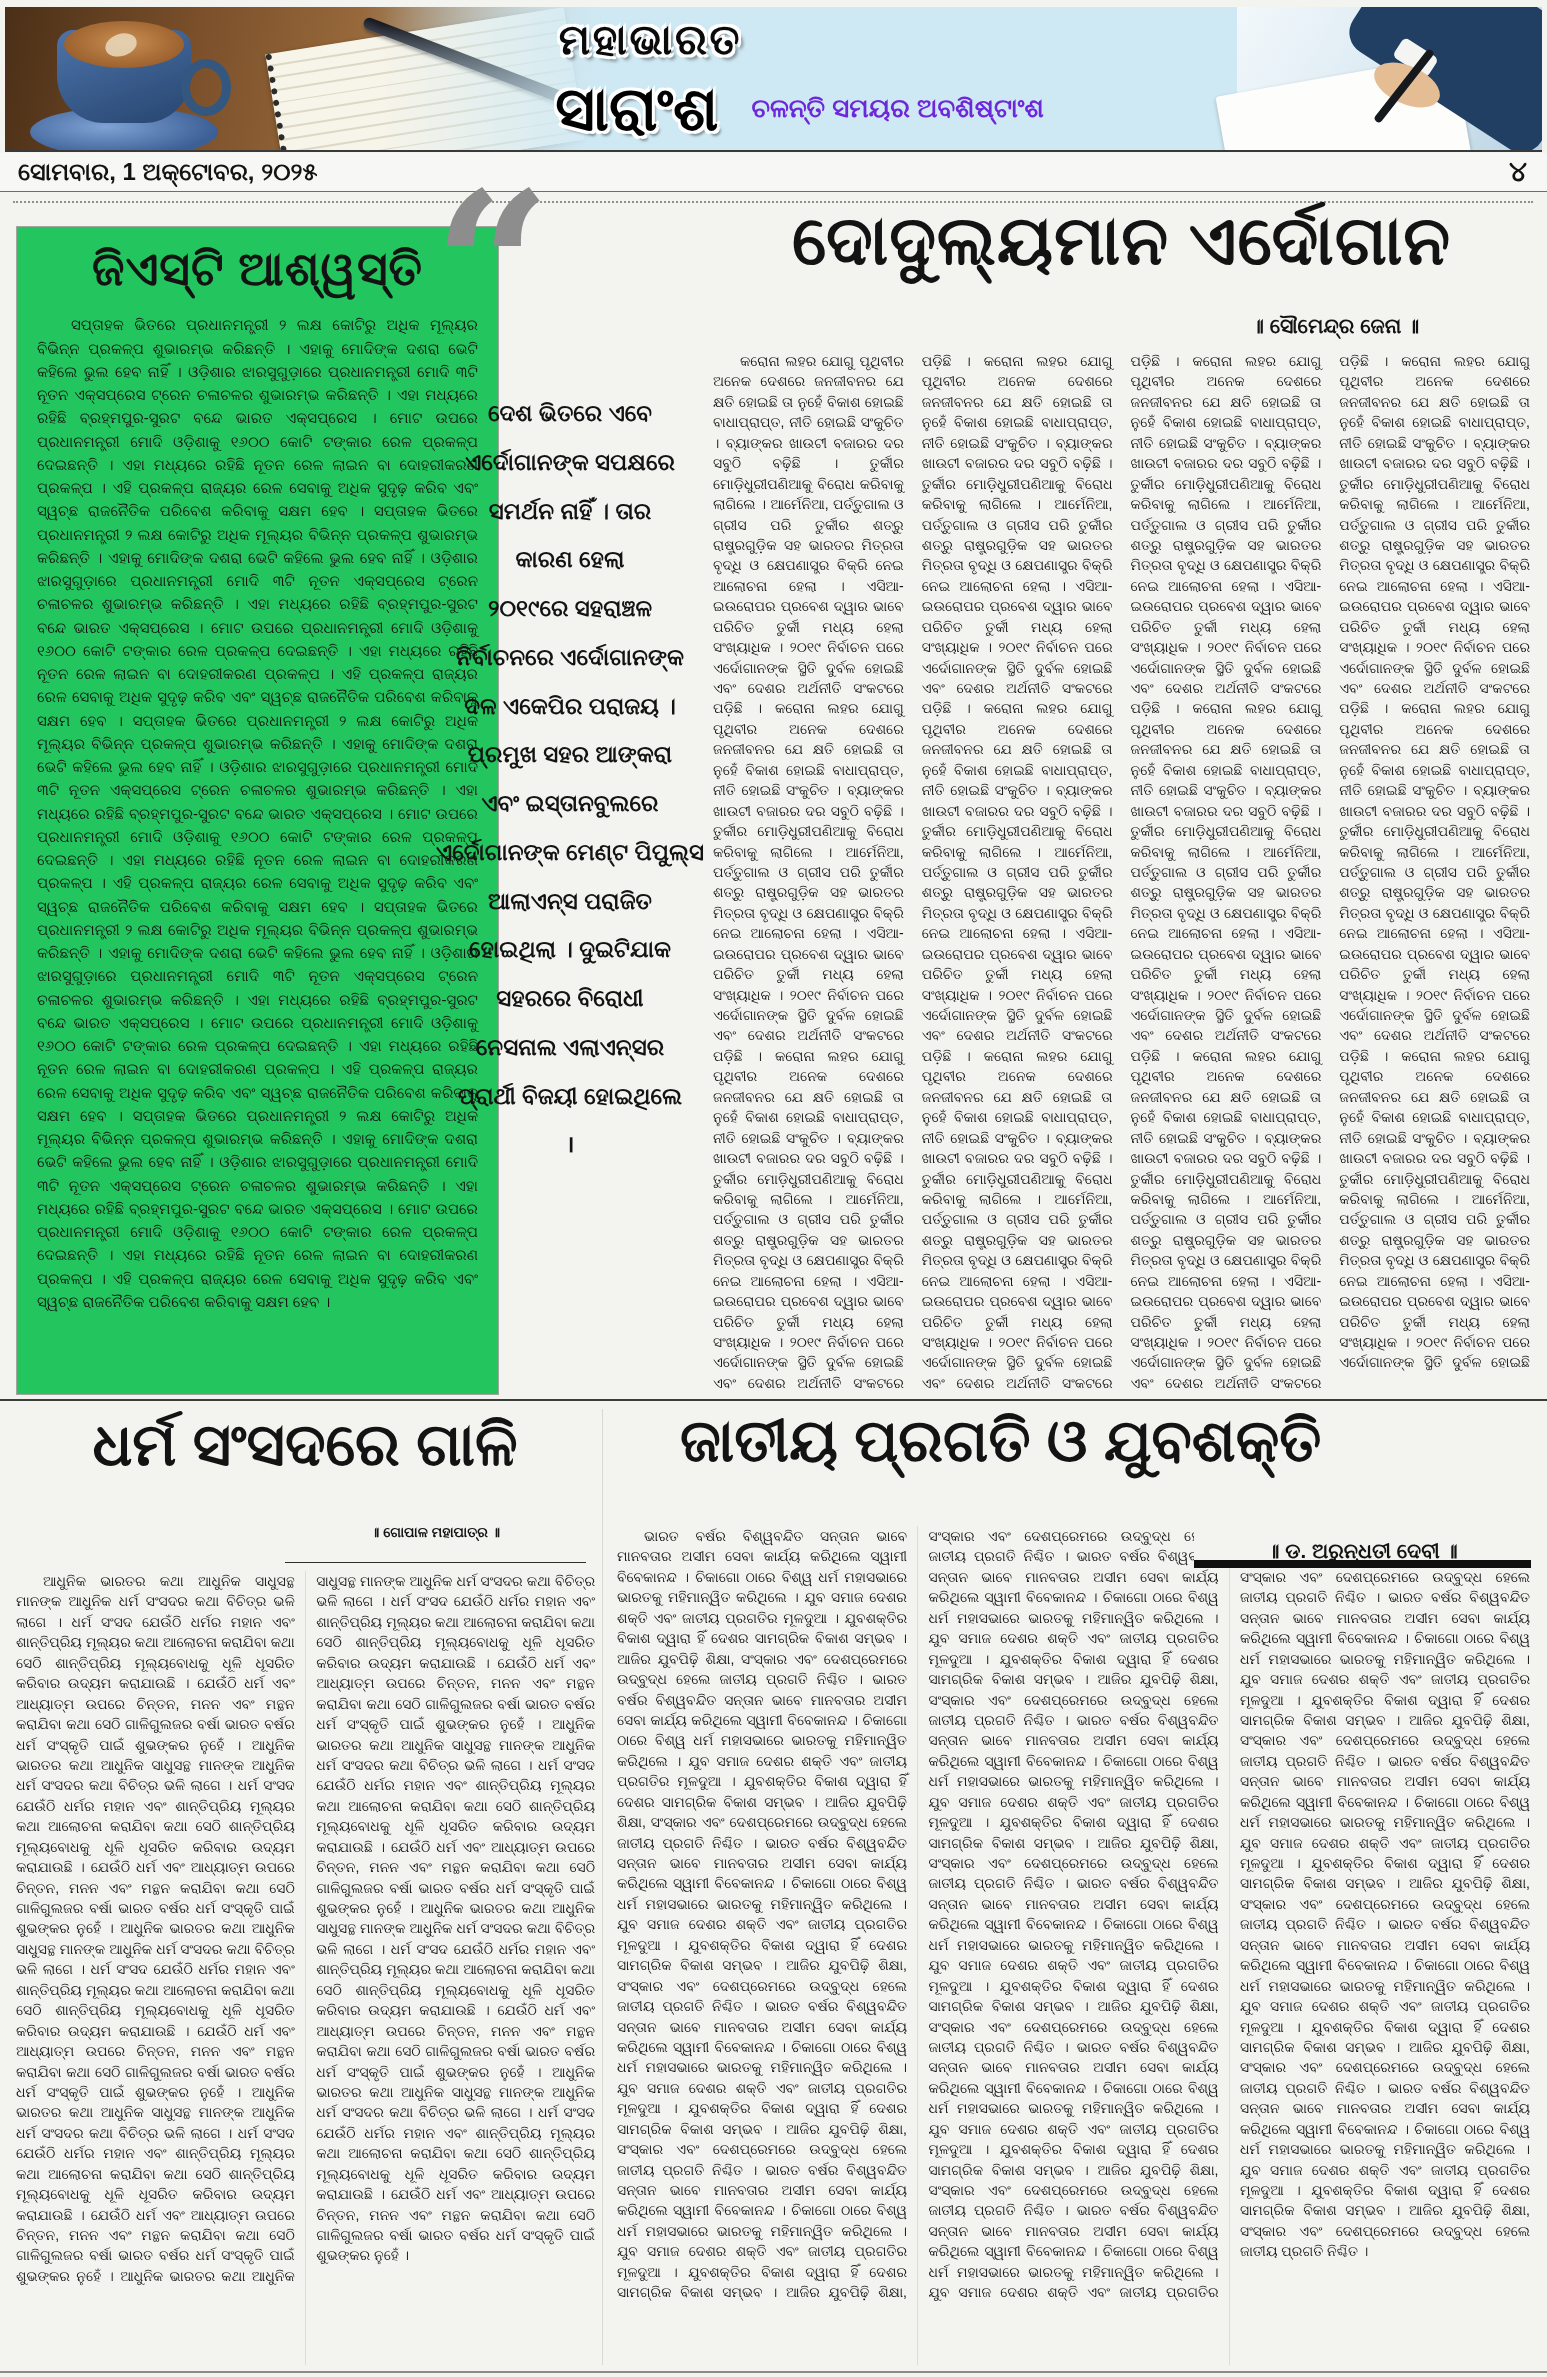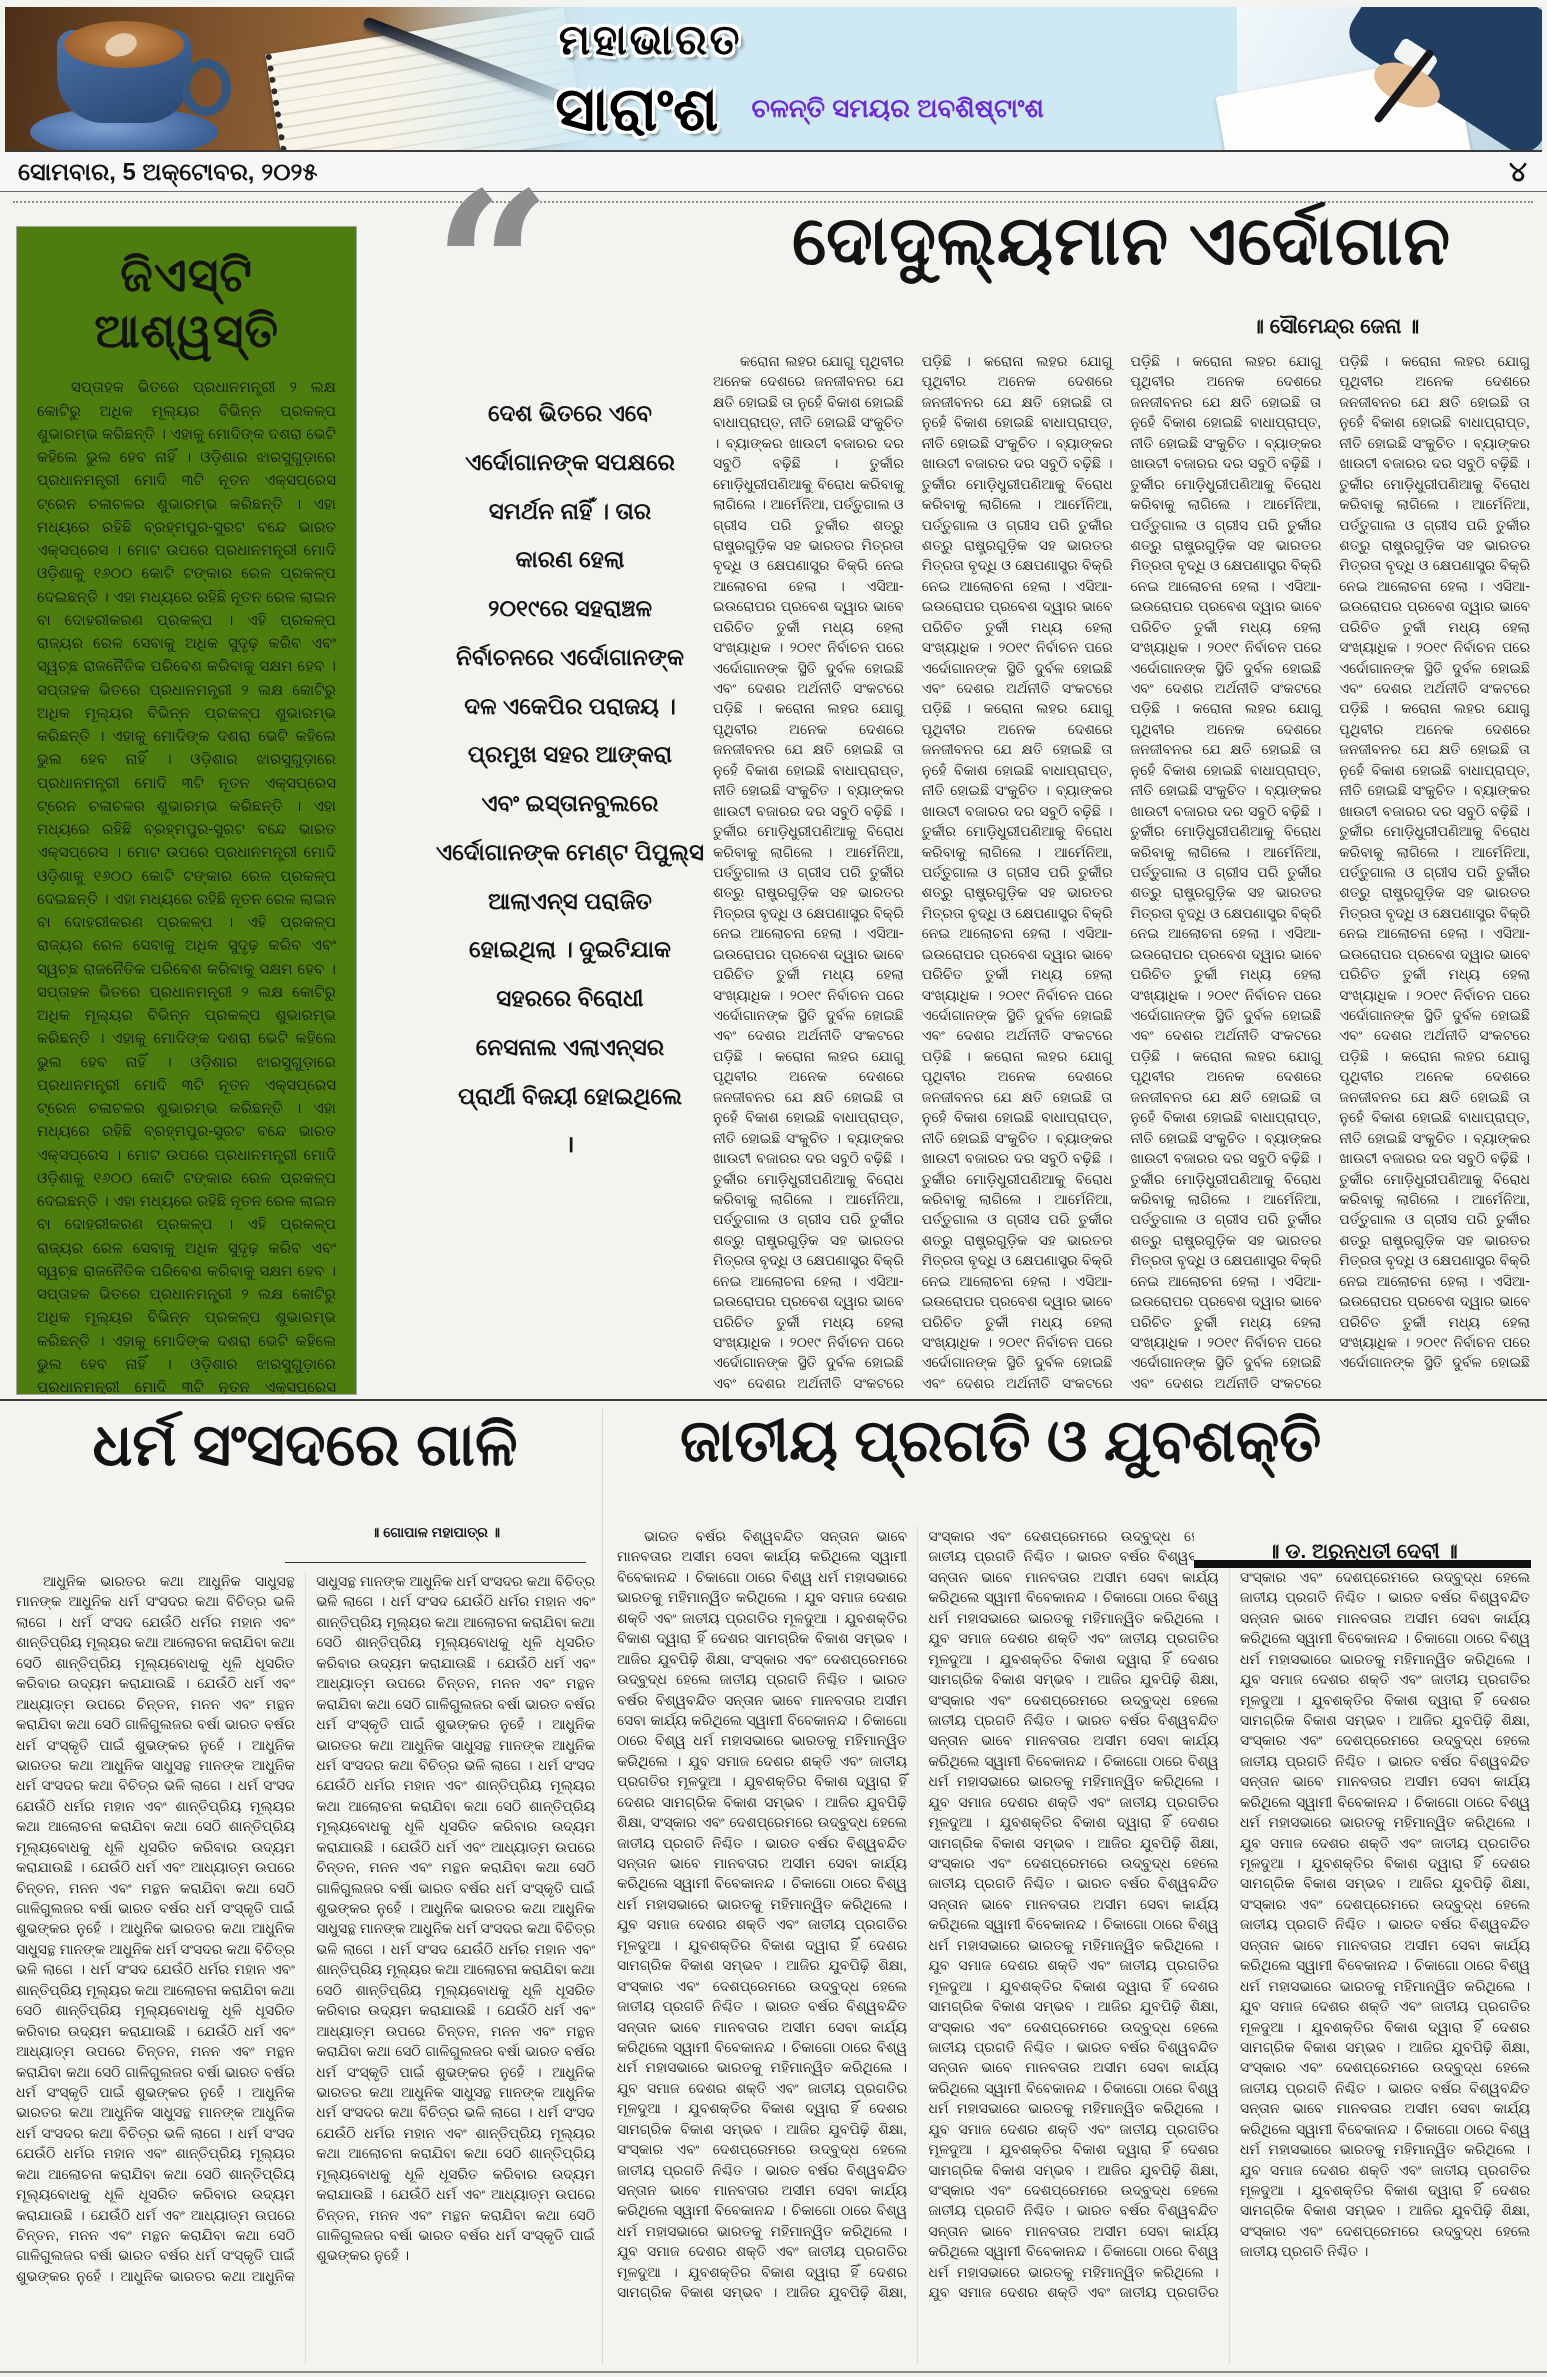--- a/index.html
+++ b/index.html
@@ -50,22 +50,22 @@
     border-radius:50%;transform:rotate(24deg);}
   .penR{position:absolute;right:134px;top:34px;width:8px;height:90px;background:#15181d;
     border-radius:4.5px;transform:rotate(38deg);}
   
   .dateline{position:absolute;left:0;top:153px;width:1547px;height:38px;background:#f7f7f5;
     border-bottom:1.8px solid #6d6d6a;}
   .date-text{position:absolute;left:18px;top:5.4px;font-size:24px;font-weight:bold;}
   .page-num{position:absolute;right:20px;top:2.7px;font-size:28px;font-weight:bold;}
   .dotted-rule{position:absolute;left:13.4px;top:201px;width:1520px;border-top:2.7px dotted #8f8f8c;}
   
-  .gst-box{position:absolute;left:16px;top:226px;width:341px;height:1169px;
-    background:#4d7c0f;border:0.9px solid #a5a5a0;box-sizing:border-box;padding:15px 20px;overflow:hidden;}
+  .gst-box{position:absolute;left:16px;top:226px;width:483px;height:1169px;
+    background:#22c55e;border:0.9px solid #a5a5a0;box-sizing:border-box;padding:9px 20px;overflow:hidden;}
   .gst-headline{font-size:47px;font-weight:bold;text-align:center;letter-spacing:0.9px;
     margin:5.4px 0 16px 0;}
   .gst-body{font-size:15px;line-height:1.55;text-align:justify;text-indent:34px;word-break:break-word;}
   
   .quote-col{position:absolute;left:433px;top:176px;width:274px;height:1219px;overflow:hidden;}
   .quote-mark{font-size:206px;line-height:.9;color:#8d8d8d;font-weight:bold;height:170px;
     font-family:"DejaVu Serif", serif;}
   .pull-quote{margin-top:43px;font-size:23px;font-weight:600;line-height:2.12;text-align:center;
     white-space:pre-line;}
   
@@ -119,21 +119,21 @@
     <div class="photoR">
       <div class="paper"></div>
       <div class="sleeve"></div>
       <div class="cuff"></div>
       <div class="hand"></div>
       <div class="penR"></div>
     </div>
   </div>
 
   <div class="dateline">
-    <div class="date-text">ସୋମବାର, 5 ଅକ୍ଟୋବର, ୨୦୨୫</div>
+    <div class="date-text">ସୋମବାର, 1 ଅକ୍ଟୋବର, ୨୦୨୫</div>
     <div class="page-num">୪</div>
   </div>
   <div class="dotted-rule"></div>
 
   <div class="gst-box">
     <div class="gst-headline">ଜିଏସ୍‌ଟି ଆଶ୍ୱସ୍ତି</div>
     <div class="gst-body">ସପ୍ତାହକ ଭିତରେ ପ୍ରଧାନମନ୍ତ୍ରୀ ୨ ଲକ୍ଷ କୋଟିରୁ ଅଧିକ ମୂଲ୍ୟର ବିଭିନ୍ନ ପ୍ରକଳ୍ପ ଶୁଭାରମ୍ଭ କରିଛନ୍ତି । ଏହାକୁ ମୋଦିଙ୍କ ଦଶରା ଭେଟି କହିଲେ ଭୁଲ ହେବ ନାହିଁ । ଓଡ଼ିଶାର ଝାରସୁଗୁଡ଼ାରେ ପ୍ରଧାନମନ୍ତ୍ରୀ ମୋଦି ୩ଟି ନୂତନ ଏକ୍ସପ୍ରେସ ଟ୍ରେନ ଚଳାଚଳର ଶୁଭାରମ୍ଭ କରିଛନ୍ତି । ଏହା ମଧ୍ୟରେ ରହିଛି ବ୍ରହ୍ମପୁର-ସୁରଟ ବନ୍ଦେ ଭାରତ ଏକ୍ସପ୍ରେସ । ମୋଟ ଉପରେ ପ୍ରଧାନମନ୍ତ୍ରୀ ମୋଦି ଓଡ଼ିଶାକୁ ୧୬୦୦ କୋଟି ଟଙ୍କାର ରେଳ ପ୍ରକଳ୍ପ ଦେଇଛନ୍ତି । ଏହା ମଧ୍ୟରେ ରହିଛି ନୂତନ ରେଳ ଲାଇନ ବା ଦୋହରୀକରଣ ପ୍ରକଳ୍ପ । ଏହି ପ୍ରକଳ୍ପ ରାଜ୍ୟର ରେଳ ସେବାକୁ ଅଧିକ ସୁଦୃଢ଼ କରିବ ଏବଂ ସ୍ୱଚ୍ଛ ରାଜନୈତିକ ପରିବେଶ କରିବାକୁ ସକ୍ଷମ ହେବ । ସପ୍ତାହକ ଭିତରେ ପ୍ରଧାନମନ୍ତ୍ରୀ ୨ ଲକ୍ଷ କୋଟିରୁ ଅଧିକ ମୂଲ୍ୟର ବିଭିନ୍ନ ପ୍ରକଳ୍ପ ଶୁଭାରମ୍ଭ କରିଛନ୍ତି । ଏହାକୁ ମୋଦିଙ୍କ ଦଶରା ଭେଟି କହିଲେ ଭୁଲ ହେବ ନାହିଁ । ଓଡ଼ିଶାର ଝାରସୁଗୁଡ଼ାରେ ପ୍ରଧାନମନ୍ତ୍ରୀ ମୋଦି ୩ଟି ନୂତନ ଏକ୍ସପ୍ରେସ ଟ୍ରେନ ଚଳାଚଳର ଶୁଭାରମ୍ଭ କରିଛନ୍ତି । ଏହା ମଧ୍ୟରେ ରହିଛି ବ୍ରହ୍ମପୁର-ସୁରଟ ବନ୍ଦେ ଭାରତ ଏକ୍ସପ୍ରେସ । ମୋଟ ଉପରେ ପ୍ରଧାନମନ୍ତ୍ରୀ ମୋଦି ଓଡ଼ିଶାକୁ ୧୬୦୦ କୋଟି ଟଙ୍କାର ରେଳ ପ୍ରକଳ୍ପ ଦେଇଛନ୍ତି । ଏହା ମଧ୍ୟରେ ରହିଛି ନୂତନ ରେଳ ଲାଇନ ବା ଦୋହରୀକରଣ ପ୍ରକଳ୍ପ । ଏହି ପ୍ରକଳ୍ପ ରାଜ୍ୟର ରେଳ ସେବାକୁ ଅଧିକ ସୁଦୃଢ଼ କରିବ ଏବଂ ସ୍ୱଚ୍ଛ ରାଜନୈତିକ ପରିବେଶ କରିବାକୁ ସକ୍ଷମ ହେବ । ସପ୍ତାହକ ଭିତରେ ପ୍ରଧାନମନ୍ତ୍ରୀ ୨ ଲକ୍ଷ କୋଟିରୁ ଅଧିକ ମୂଲ୍ୟର ବିଭିନ୍ନ ପ୍ରକଳ୍ପ ଶୁଭାରମ୍ଭ କରିଛନ୍ତି । ଏହାକୁ ମୋଦିଙ୍କ ଦଶରା ଭେଟି କହିଲେ ଭୁଲ ହେବ ନାହିଁ । ଓଡ଼ିଶାର ଝାରସୁଗୁଡ଼ାରେ ପ୍ରଧାନମନ୍ତ୍ରୀ ମୋଦି ୩ଟି ନୂତନ ଏକ୍ସପ୍ରେସ ଟ୍ରେନ ଚଳାଚଳର ଶୁଭାରମ୍ଭ କରିଛନ୍ତି । ଏହା ମଧ୍ୟରେ ରହିଛି ବ୍ରହ୍ମପୁର-ସୁରଟ ବନ୍ଦେ ଭାରତ ଏକ୍ସପ୍ରେସ । ମୋଟ ଉପରେ ପ୍ରଧାନମନ୍ତ୍ରୀ ମୋଦି ଓଡ଼ିଶାକୁ ୧୬୦୦ କୋଟି ଟଙ୍କାର ରେଳ ପ୍ରକଳ୍ପ ଦେଇଛନ୍ତି । ଏହା ମଧ୍ୟରେ ରହିଛି ନୂତନ ରେଳ ଲାଇନ ବା ଦୋହରୀକରଣ ପ୍ରକଳ୍ପ । ଏହି ପ୍ରକଳ୍ପ ରାଜ୍ୟର ରେଳ ସେବାକୁ ଅଧିକ ସୁଦୃଢ଼ କରିବ ଏବଂ ସ୍ୱଚ୍ଛ ରାଜନୈତିକ ପରିବେଶ କରିବାକୁ ସକ୍ଷମ ହେବ । ସପ୍ତାହକ ଭିତରେ ପ୍ରଧାନମନ୍ତ୍ରୀ ୨ ଲକ୍ଷ କୋଟିରୁ ଅଧିକ ମୂଲ୍ୟର ବିଭିନ୍ନ ପ୍ରକଳ୍ପ ଶୁଭାରମ୍ଭ କରିଛନ୍ତି । ଏହାକୁ ମୋଦିଙ୍କ ଦଶରା ଭେଟି କହିଲେ ଭୁଲ ହେବ ନାହିଁ । ଓଡ଼ିଶାର ଝାରସୁଗୁଡ଼ାରେ ପ୍ରଧାନମନ୍ତ୍ରୀ ମୋଦି ୩ଟି ନୂତନ ଏକ୍ସପ୍ରେସ ଟ୍ରେନ ଚଳାଚଳର ଶୁଭାରମ୍ଭ କରିଛନ୍ତି । ଏହା ମଧ୍ୟରେ ରହିଛି ବ୍ରହ୍ମପୁର-ସୁରଟ ବନ୍ଦେ ଭାରତ ଏକ୍ସପ୍ରେସ । ମୋଟ ଉପରେ ପ୍ରଧାନମନ୍ତ୍ରୀ ମୋଦି ଓଡ଼ିଶାକୁ ୧୬୦୦ କୋଟି ଟଙ୍କାର ରେଳ ପ୍ରକଳ୍ପ ଦେଇଛନ୍ତି । ଏହା ମଧ୍ୟରେ ରହିଛି ନୂତନ ରେଳ ଲାଇନ ବା ଦୋହରୀକରଣ ପ୍ରକଳ୍ପ । ଏହି ପ୍ରକଳ୍ପ ରାଜ୍ୟର ରେଳ ସେବାକୁ ଅଧିକ ସୁଦୃଢ଼ କରିବ ଏବଂ ସ୍ୱଚ୍ଛ ରାଜନୈତିକ ପରିବେଶ କରିବାକୁ ସକ୍ଷମ ହେବ । ସପ୍ତାହକ ଭିତରେ ପ୍ରଧାନମନ୍ତ୍ରୀ ୨ ଲକ୍ଷ କୋଟିରୁ ଅଧିକ ମୂଲ୍ୟର ବିଭିନ୍ନ ପ୍ରକଳ୍ପ ଶୁଭାରମ୍ଭ କରିଛନ୍ତି । ଏହାକୁ ମୋଦିଙ୍କ ଦଶରା ଭେଟି କହିଲେ ଭୁଲ ହେବ ନାହିଁ । ଓଡ଼ିଶାର ଝାରସୁଗୁଡ଼ାରେ ପ୍ରଧାନମନ୍ତ୍ରୀ ମୋଦି ୩ଟି ନୂତନ ଏକ୍ସପ୍ରେସ ଟ୍ରେନ ଚଳାଚଳର ଶୁଭାରମ୍ଭ କରିଛନ୍ତି । ଏହା ମଧ୍ୟରେ ରହିଛି ବ୍ରହ୍ମପୁର-ସୁରଟ ବନ୍ଦେ ଭାରତ ଏକ୍ସପ୍ରେସ । ମୋଟ ଉପରେ ପ୍ରଧାନମନ୍ତ୍ରୀ ମୋଦି ଓଡ଼ିଶାକୁ ୧୬୦୦ କୋଟି ଟଙ୍କାର ରେଳ ପ୍ରକଳ୍ପ ଦେଇଛନ୍ତି । ଏହା ମଧ୍ୟରେ ରହିଛି ନୂତନ ରେଳ ଲାଇନ ବା ଦୋହରୀକରଣ ପ୍ରକଳ୍ପ । ଏହି ପ୍ରକଳ୍ପ ରାଜ୍ୟର ରେଳ ସେବାକୁ ଅଧିକ ସୁଦୃଢ଼ କରିବ ଏବଂ ସ୍ୱଚ୍ଛ ରାଜନୈତିକ ପରିବେଶ କରିବାକୁ ସକ୍ଷମ ହେବ ।</div>
   </div>
 
   <div class="quote-col">

